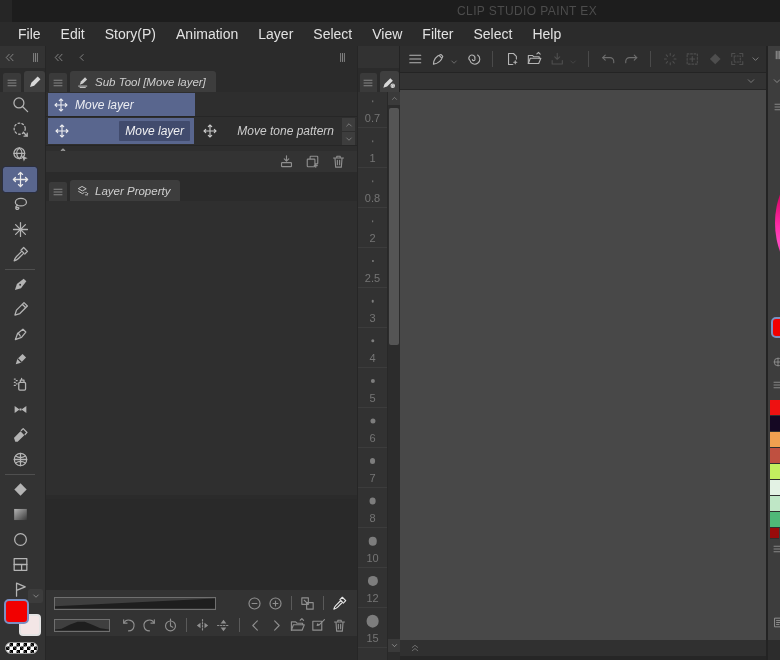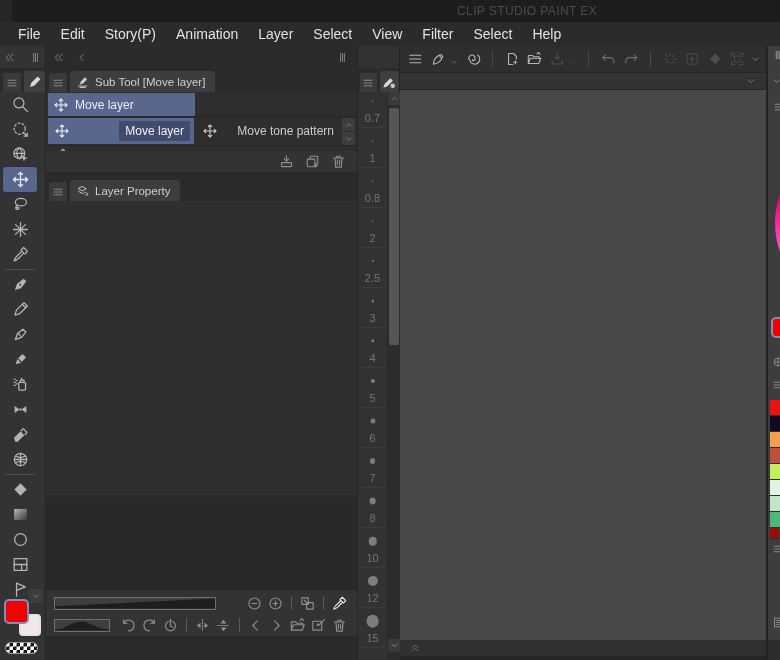--- a/index.html
+++ b/index.html
@@ -49,21 +49,21 @@
       linear-gradient(45deg,#000 25%,#fff 25%,#fff 75%,#000 75%);
     background-size:7px 7px; background-position:0 0,3.5px 3.5px; }
 
   
   .panel-column { position:absolute; left:46px; top:0; width:311px; height:614px; background:#2b2b2b; }
   .panel-column .col-head { padding:0 6px; }
   .col-head .gap { flex:1; }
   .panel-head-icon { width:13px; height:13px; margin-right:10px; }
   .tab { height:21px; background:#3d3d3d; border-radius:3px 3px 0 0; display:flex; align-items:center;
     gap:5px; padding:0 10px 0 6px; color:#cfcfcf; font-size:11.5px; white-space:nowrap; }
-  .panel { background:#333; }
+  .panel { background:#333;font-style:italic; }
   .subtool-group { height:25px; background:#2e2e2e; border-bottom:1px solid #262626; position:relative; }
   .group-cell { position:absolute; left:2px; top:1px; width:147px; height:23px; background:#59668e;
     display:flex; align-items:center; gap:6px; padding-left:5px; color:#ecedf2; font-size:12px; }
   .subtool-row { height:29px; background:#2e2e2e; position:relative; border-bottom:1px solid #262626; }
   .st-item { position:absolute; top:1px; height:26px; display:flex; align-items:center;
     padding:0 4px 0 6px; font-size:12px; }
   .st-item.sel { left:2px; width:146px; background:#59668e; color:#f0f0f2; justify-content:space-between; }
   .st-label.boxed { background:rgba(20,26,48,.35); padding:3px 6px; border-radius:1px; }
   .st-item.plain { left:150px; width:142px; color:#cccccc; justify-content:space-between; }
   .st-scroll { position:absolute; right:2px; top:1px; width:13px; }

